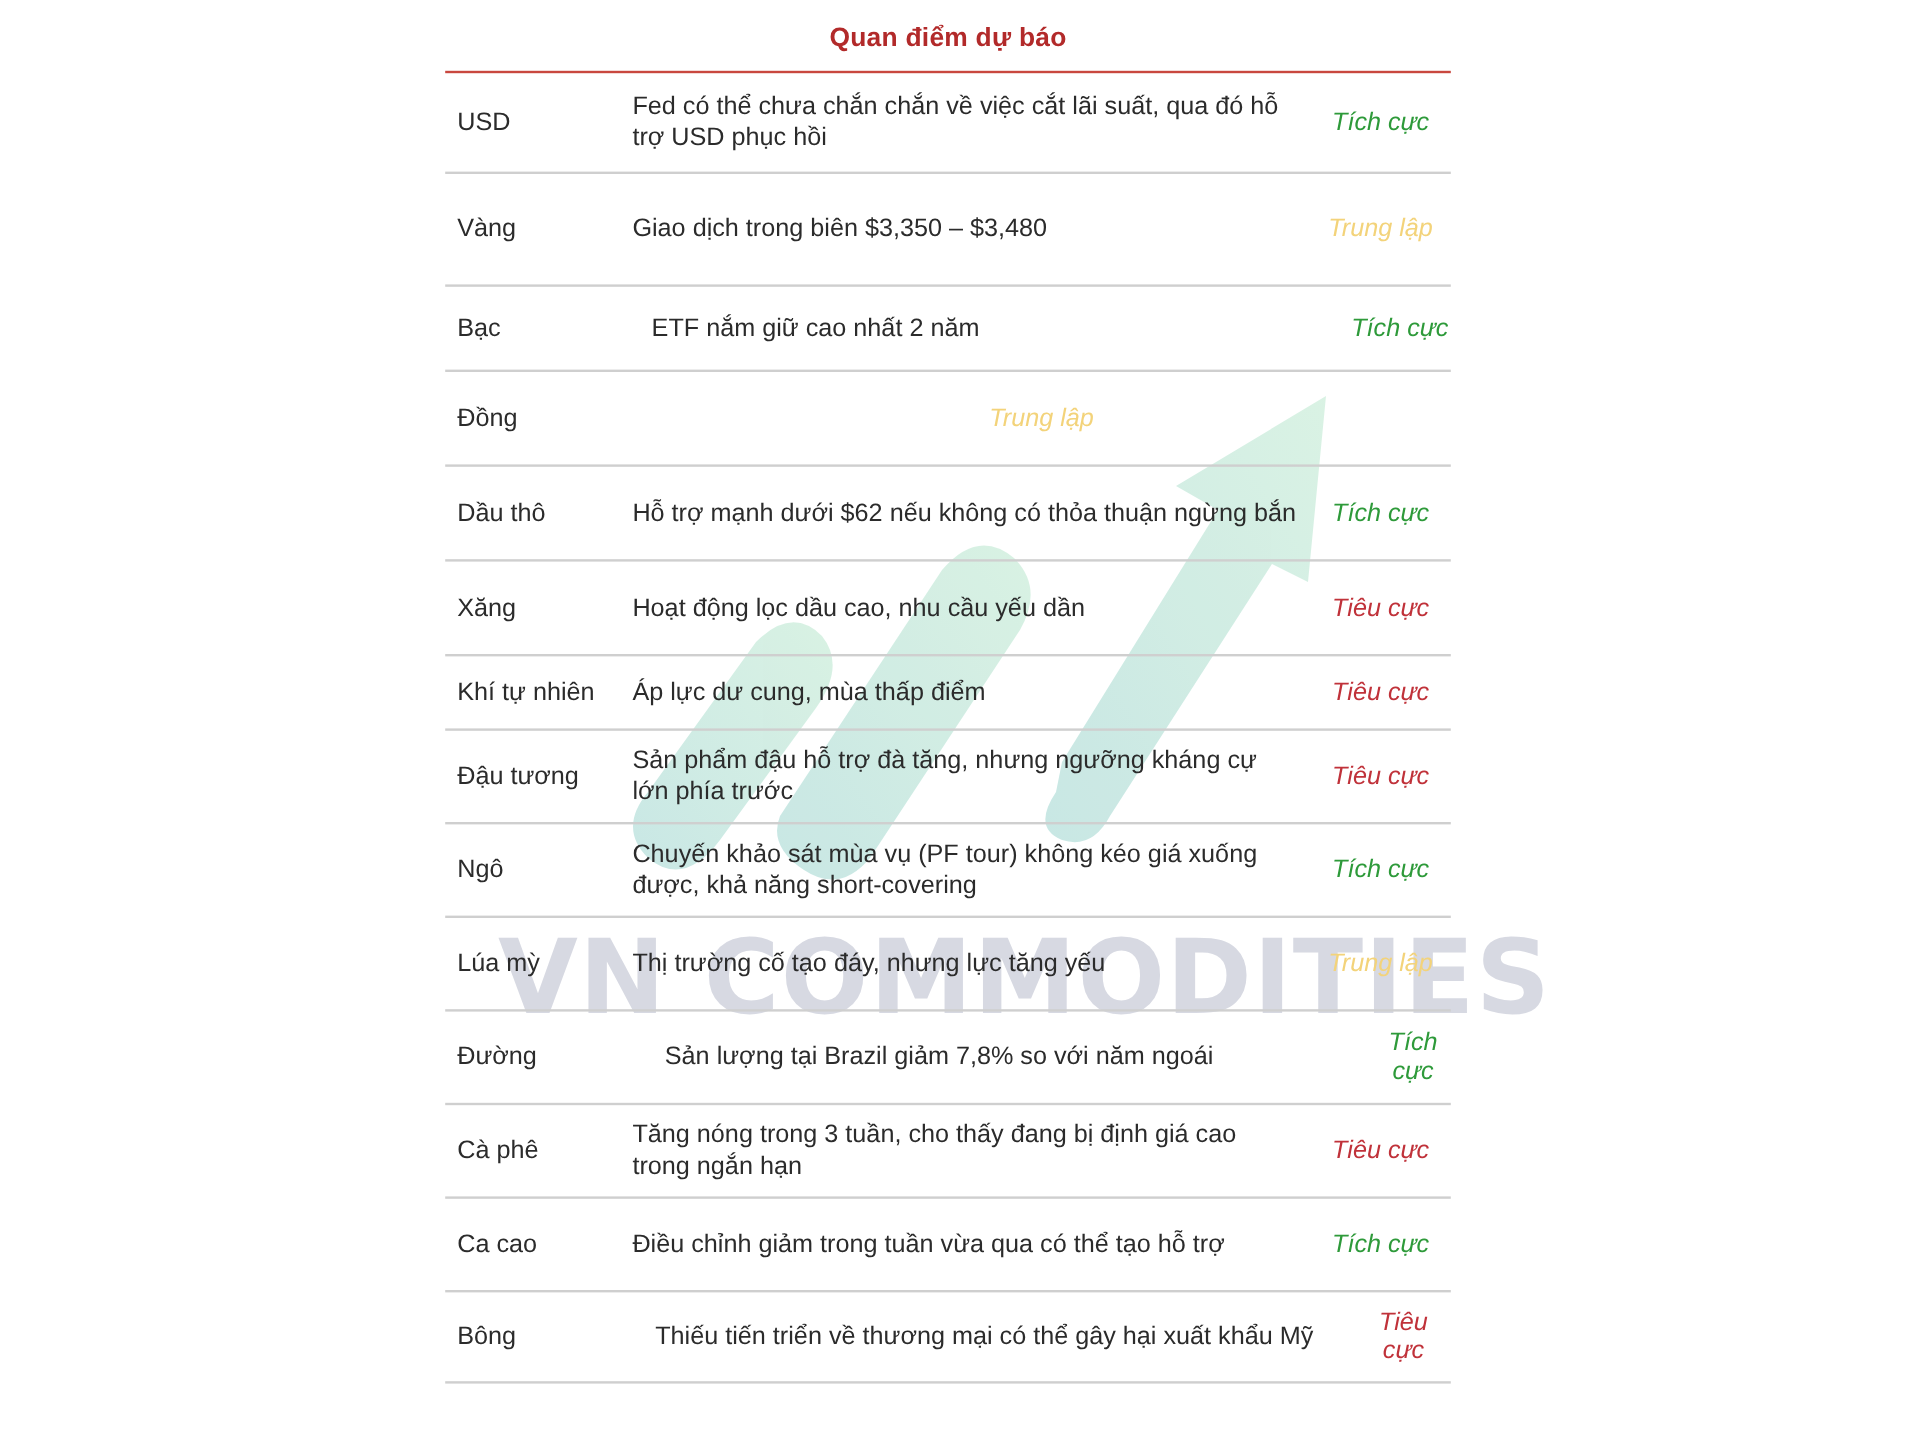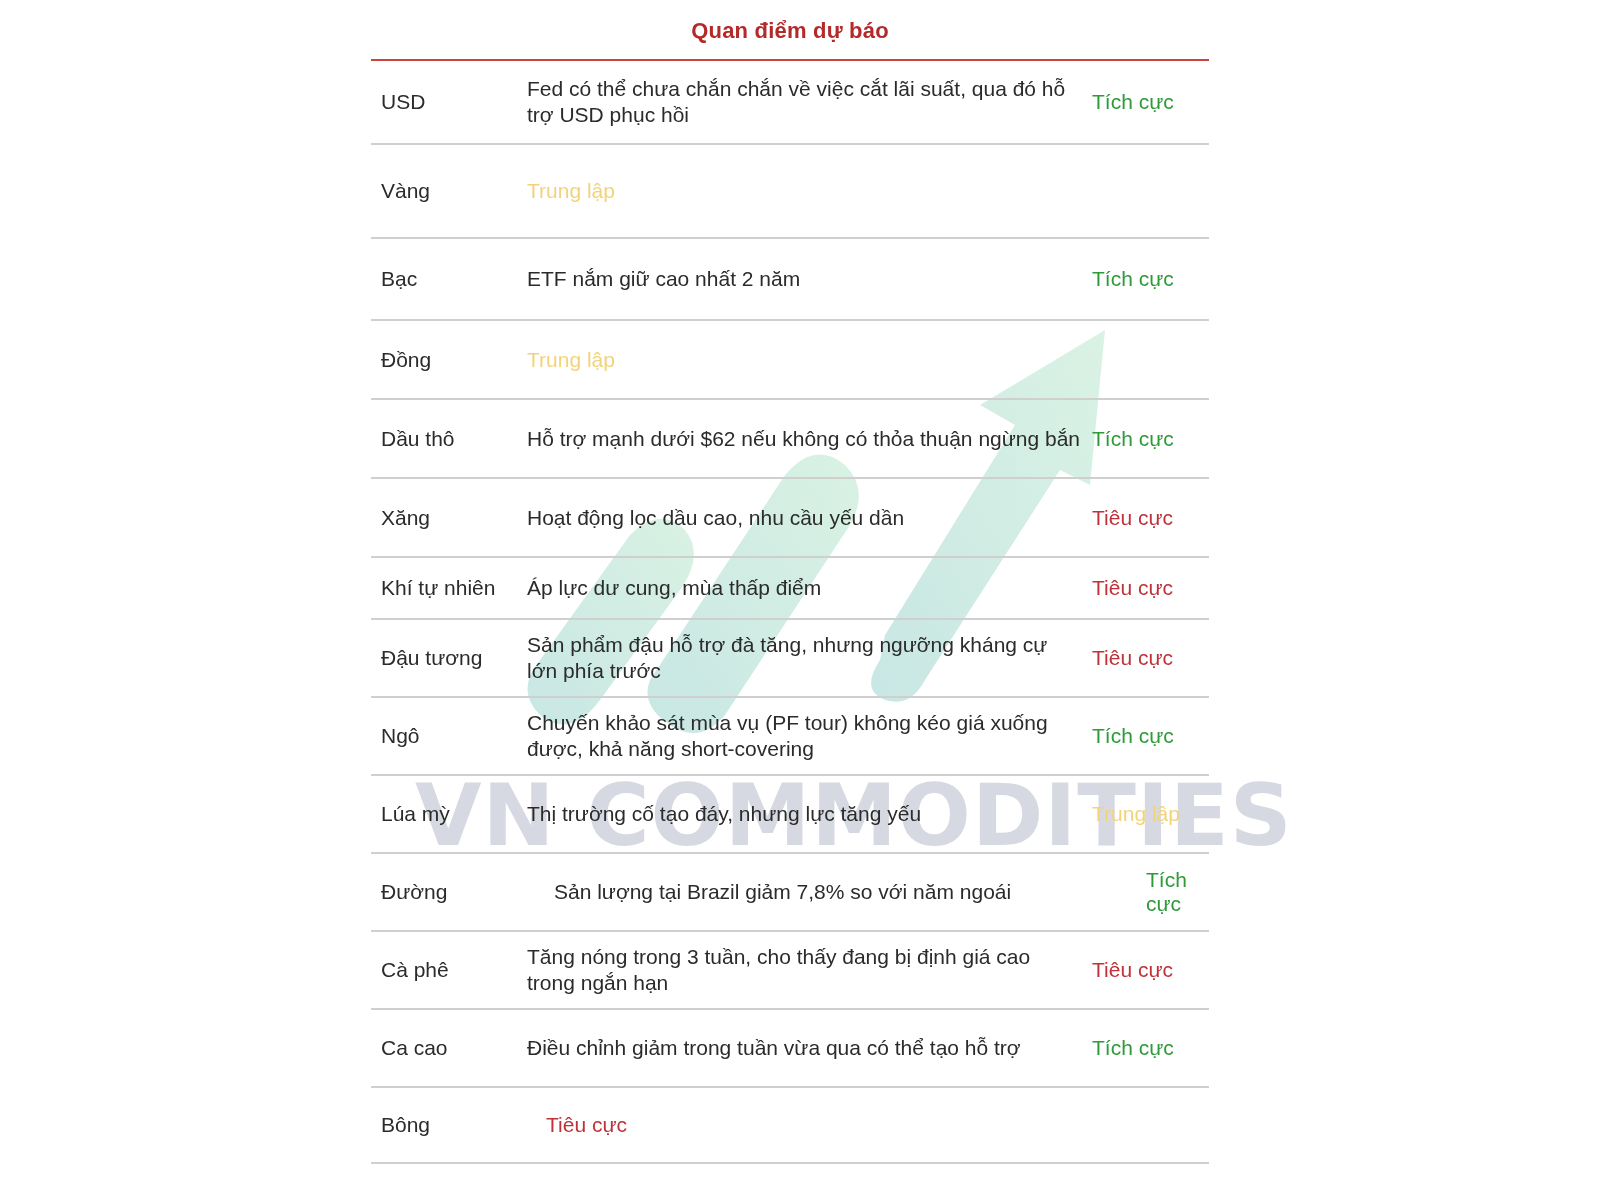--- a/index.html
+++ b/index.html
@@ -58,22 +58,23 @@
     .cell-desc {
       width: 565px;
       box-sizing: border-box;
       font-size: 21px;
       line-height: 26px;
       color: #2b2b2b;
       padding-right: 10px;
     }
     .cell-view {
       flex: 1;
-      text-align: left;
+      text-align: center;
       font-size: 21px;
+      font-style: italic;
     }
     .view-positive { color: #2e9a3a; }
     .view-neutral  { color: #f3d37a; }
     .view-negative { color: #c0323a; }
 
     .watermark-arrow {
       position: absolute;
       left: 500px;
       top: 320px;
       width: 640px;
@@ -124,23 +125,24 @@
   <div class="title-rule"></div>
 
   <div class="table" id="forecast-table">
       <div class="row" style="height: 84px;">
         <div class="cell-name">USD</div>
         <div class="cell-desc">Fed có thể chưa chắn chắn về việc cắt lãi suất, qua đó hỗ trợ USD phục hồi</div>
         <div class="cell-view view-positive">Tích cực</div>
       </div>
       <div class="row" style="height: 94px;">
         <div class="cell-name">Vàng</div>
+        <div class="cell-desc">Giao dịch trong biên $3,350 – $3,480</div>
         <div class="cell-view view-neutral">Trung lập</div>
       </div>
-      <div class="row" style="height: 82px;">
+      <div class="row" style="height: 71px; gap: 16px;">
         <div class="cell-name">Bạc</div>
         <div class="cell-desc">ETF nắm giữ cao nhất 2 năm</div>
         <div class="cell-view view-positive">Tích cực</div>
       </div>
       <div class="row" style="height: 79px;">
         <div class="cell-name">Đồng</div>
         <div class="cell-view view-neutral">Trung lập</div>
       </div>
       <div class="row" style="height: 79px;">
         <div class="cell-name">Dầu thô</div>
@@ -182,18 +184,19 @@
         <div class="cell-desc">Tăng nóng trong 3 tuần, cho thấy đang bị định giá cao trong ngắn hạn</div>
         <div class="cell-view view-negative">Tiêu cực</div>
       </div>
       <div class="row" style="height: 78px;">
         <div class="cell-name">Ca cao</div>
         <div class="cell-desc">Điều chỉnh giảm trong tuần vừa qua có thể tạo hỗ trợ</div>
         <div class="cell-view view-positive">Tích cực</div>
       </div>
       <div class="row" style="height: 76px; gap: 19px;">
         <div class="cell-name">Bông</div>
+        <div class="cell-desc">Thiếu tiến triển về thương mại có thể gây hại xuất khẩu Mỹ</div>
         <div class="cell-view view-negative">Tiêu cực</div>
       </div>
     </div>
 
   <div class="watermark-text">VN COMMODITIES</div>
 </div>
 
 </body></html>

